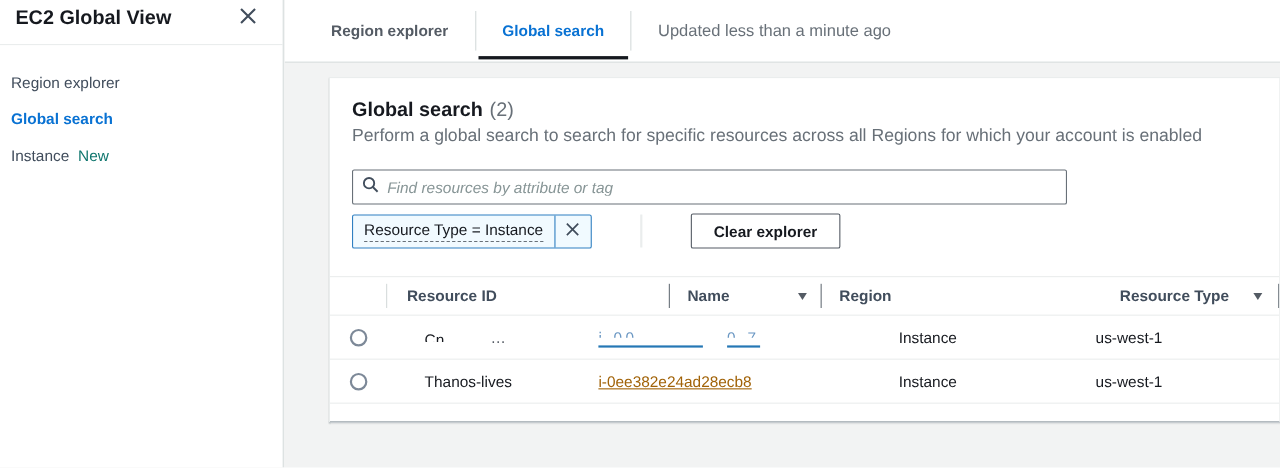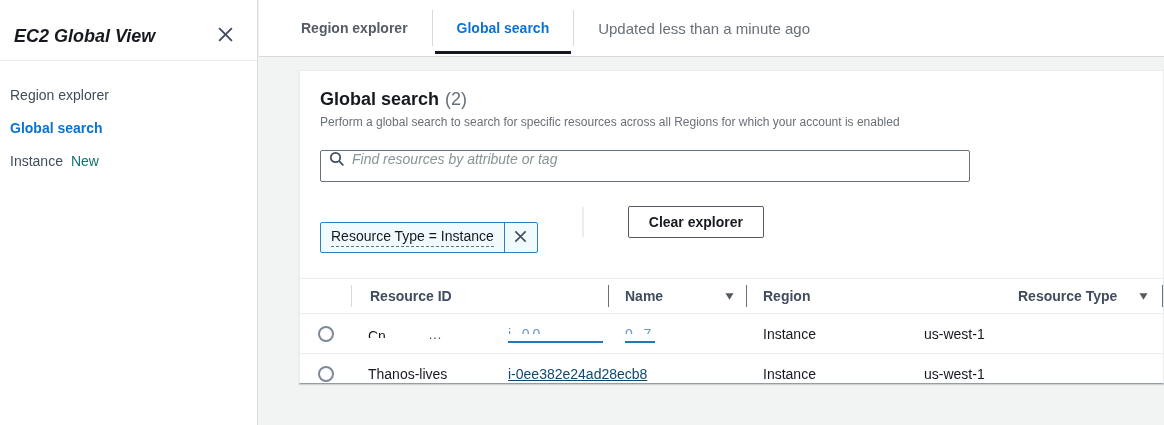--- a/index.html
+++ b/index.html
@@ -13,23 +13,22 @@
 
   
   .sidebar {
     position: absolute; left: 0; top: 0;
     width: 258px; height: 425px;
     background: #fff;
     border-right: 1px solid #d5dbdb;
   }
   .sidebar-header {
     display: flex; align-items: center; justify-content: space-between;
-    padding: 24px 20px 12px 14px;
+    padding: 4px 20px 12px 14px;
     border-bottom: 1px solid #eaeded;
-    font-style: italic;
   }
   .sidebar-title { font-size: 18px; font-weight: bold; color: #16191f; }
   .icon-btn {
     background: none; border: none; cursor: pointer;
     display: flex; align-items: center; justify-content: center;
     width: 24px; height: 24px; padding: 0;
   }
   .sidebar-nav { padding: 26px 0 0 10px; }
   .nav-item { margin-bottom: 17px; font-size: 14px; cursor: pointer; }
   .nav-item a { text-decoration: none; color: #414d5c; }
@@ -70,46 +69,46 @@
     background: #fff;
     border: 1px solid #eaeded;
     border-bottom: 1px solid #949ea5;
     box-shadow: 0 1px 1px 0 rgba(0,28,36,0.15);
     padding: 18px 20px 0 20px;
     overflow: hidden;
   }
   .card-title-row { display: flex; align-items: baseline; gap: 6px; }
   .card-title { font-size: 18px; font-weight: bold; color: #16191f; }
   .card-count { font-size: 18px; color: #687078; font-weight: normal; }
-  .card-desc { margin-top: 5px; font-size: 12px; color: #687078; }
+  .card-desc { margin-top: 5px; font-size: 16px; color: #687078; }
 
   
   .search-box {
     margin-top: 21px;
     width: 650px; height: 32px;
     border: 1px solid #687078; border-radius: 2px;
     background: #fff;
-    display: flex; align-items: flex-start;
+    display: flex; align-items: center;
     padding: 0 8px;
   }
   .search-box input {
     border: none; outline: none; flex: 1;
     font-family: "Liberation Sans", sans-serif;
     font-size: 14px; font-style: italic; color: #414d5c;
     margin-left: 7px; background: transparent;
   }
   .search-box input::placeholder { color: #879596; font-style: italic; }
 
   
   .filter-row { margin-top: 8px; display: flex; align-items: center; }
   .token {
     display: flex; align-items: stretch;
     height: 31px;
     background: #f1faff;
-    border: 1px solid #2f7fc1; border-radius: 2px; margin-top: 32px;
+    border: 1px solid #2f7fc1; border-radius: 2px;
   }
   .token-label {
     display: flex; align-items: center;
     padding: 0 10px; font-size: 14px; color: #16191f;
   }
   .token-label span { border-bottom: 1px dashed #687078; padding-bottom: 2px; }
   .token-sep { width: 1px; background: #2f7fc1; }
   .token-close {
     width: 32px; background: none; border: none; cursor: pointer;
     display: flex; align-items: center; justify-content: center;
@@ -141,29 +140,29 @@
   .col-name   { width: 138px; padding: 0 12px 0 16px; justify-content: space-between; }
   .col-rid    { width: 257px; padding-left: 18px; }
   .col-rtype  { width: 161px; padding: 0 14px 0 16px; justify-content: space-between; }
   .col-region { flex: 1; padding-left: 16px; }
   .sort-icon { display: flex; align-items: center; }
 
   .trow {
     display: flex; align-items: center;
     height: 40px;
     border-bottom: 1px solid #eaeded;
-    font-size: 14px; color: #16191f;
+    font-size: 14px; color: #16191f; gap: 18px;
   }
   .td { display: flex; align-items: center; height: 100%; }
   .radio {
     width: 16px; height: 16px; border-radius: 50%;
     border: 2px solid #7d8998; background: #fff;
     display: inline-block; cursor: pointer;
   }
-  a.rid-link { color: #0c4a6e; text-decoration: underline; }
+  a.rid-link { color: #a16207; text-decoration: underline; }
 
   
   .mask-name { display: flex; align-items: center; }
   .half-clip {
     display: inline-block; height: 9px; overflow: hidden;
     line-height: 15px; font-size: 14px;
   }
   .name-trail { margin-left: 42px; color: #545b64; letter-spacing: 1px; }
   .mask-id { display: flex; align-items: flex-start; gap: 22px; margin-top: 2px; }
   .mask-seg { display: flex; flex-direction: column; }

